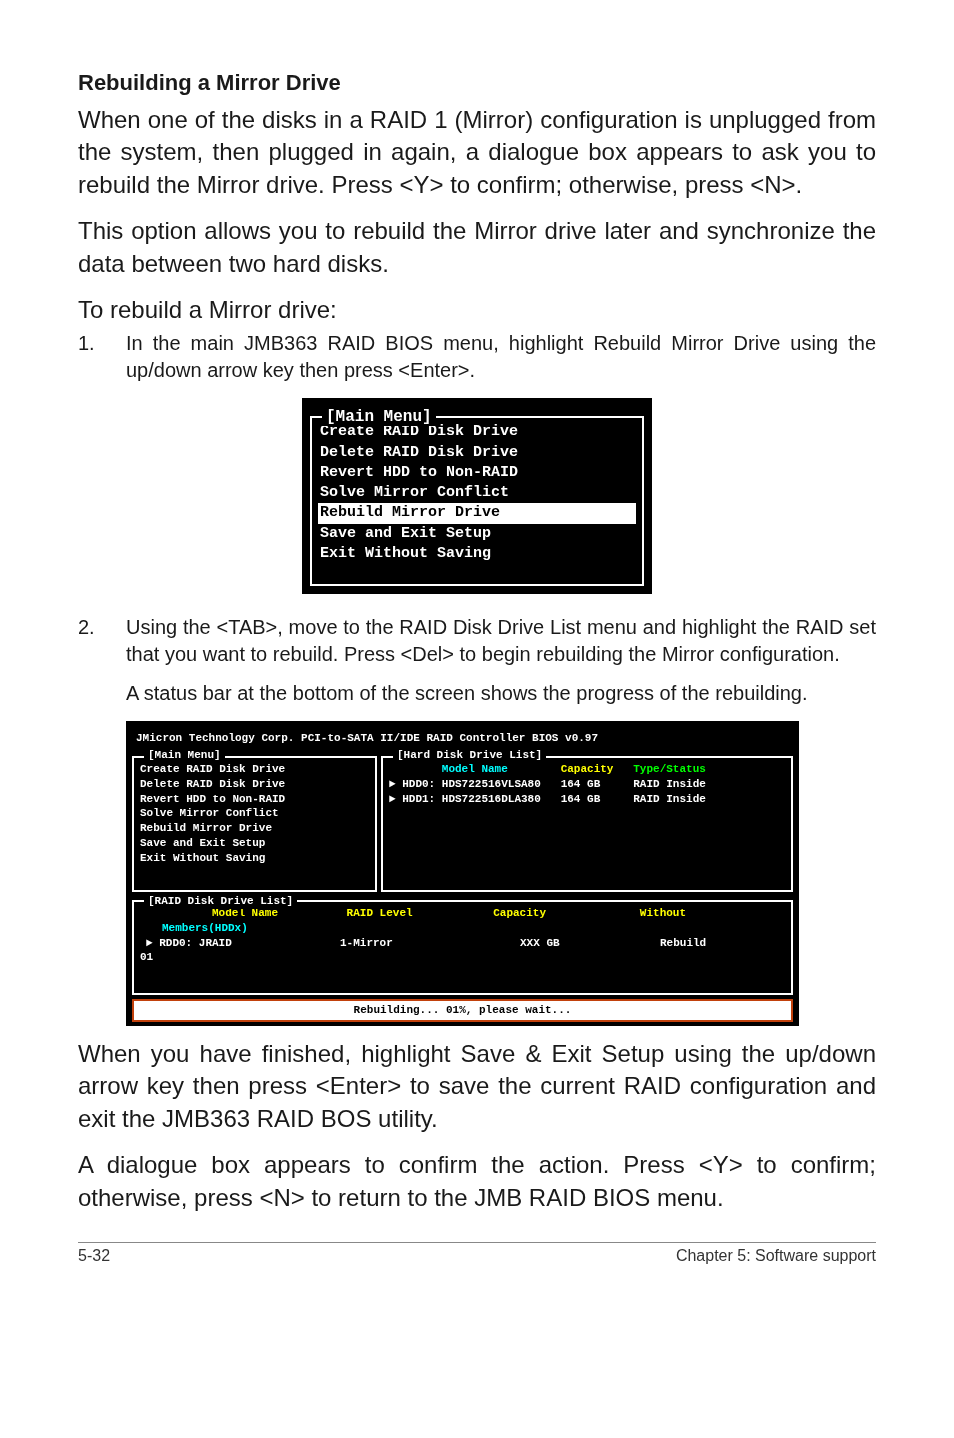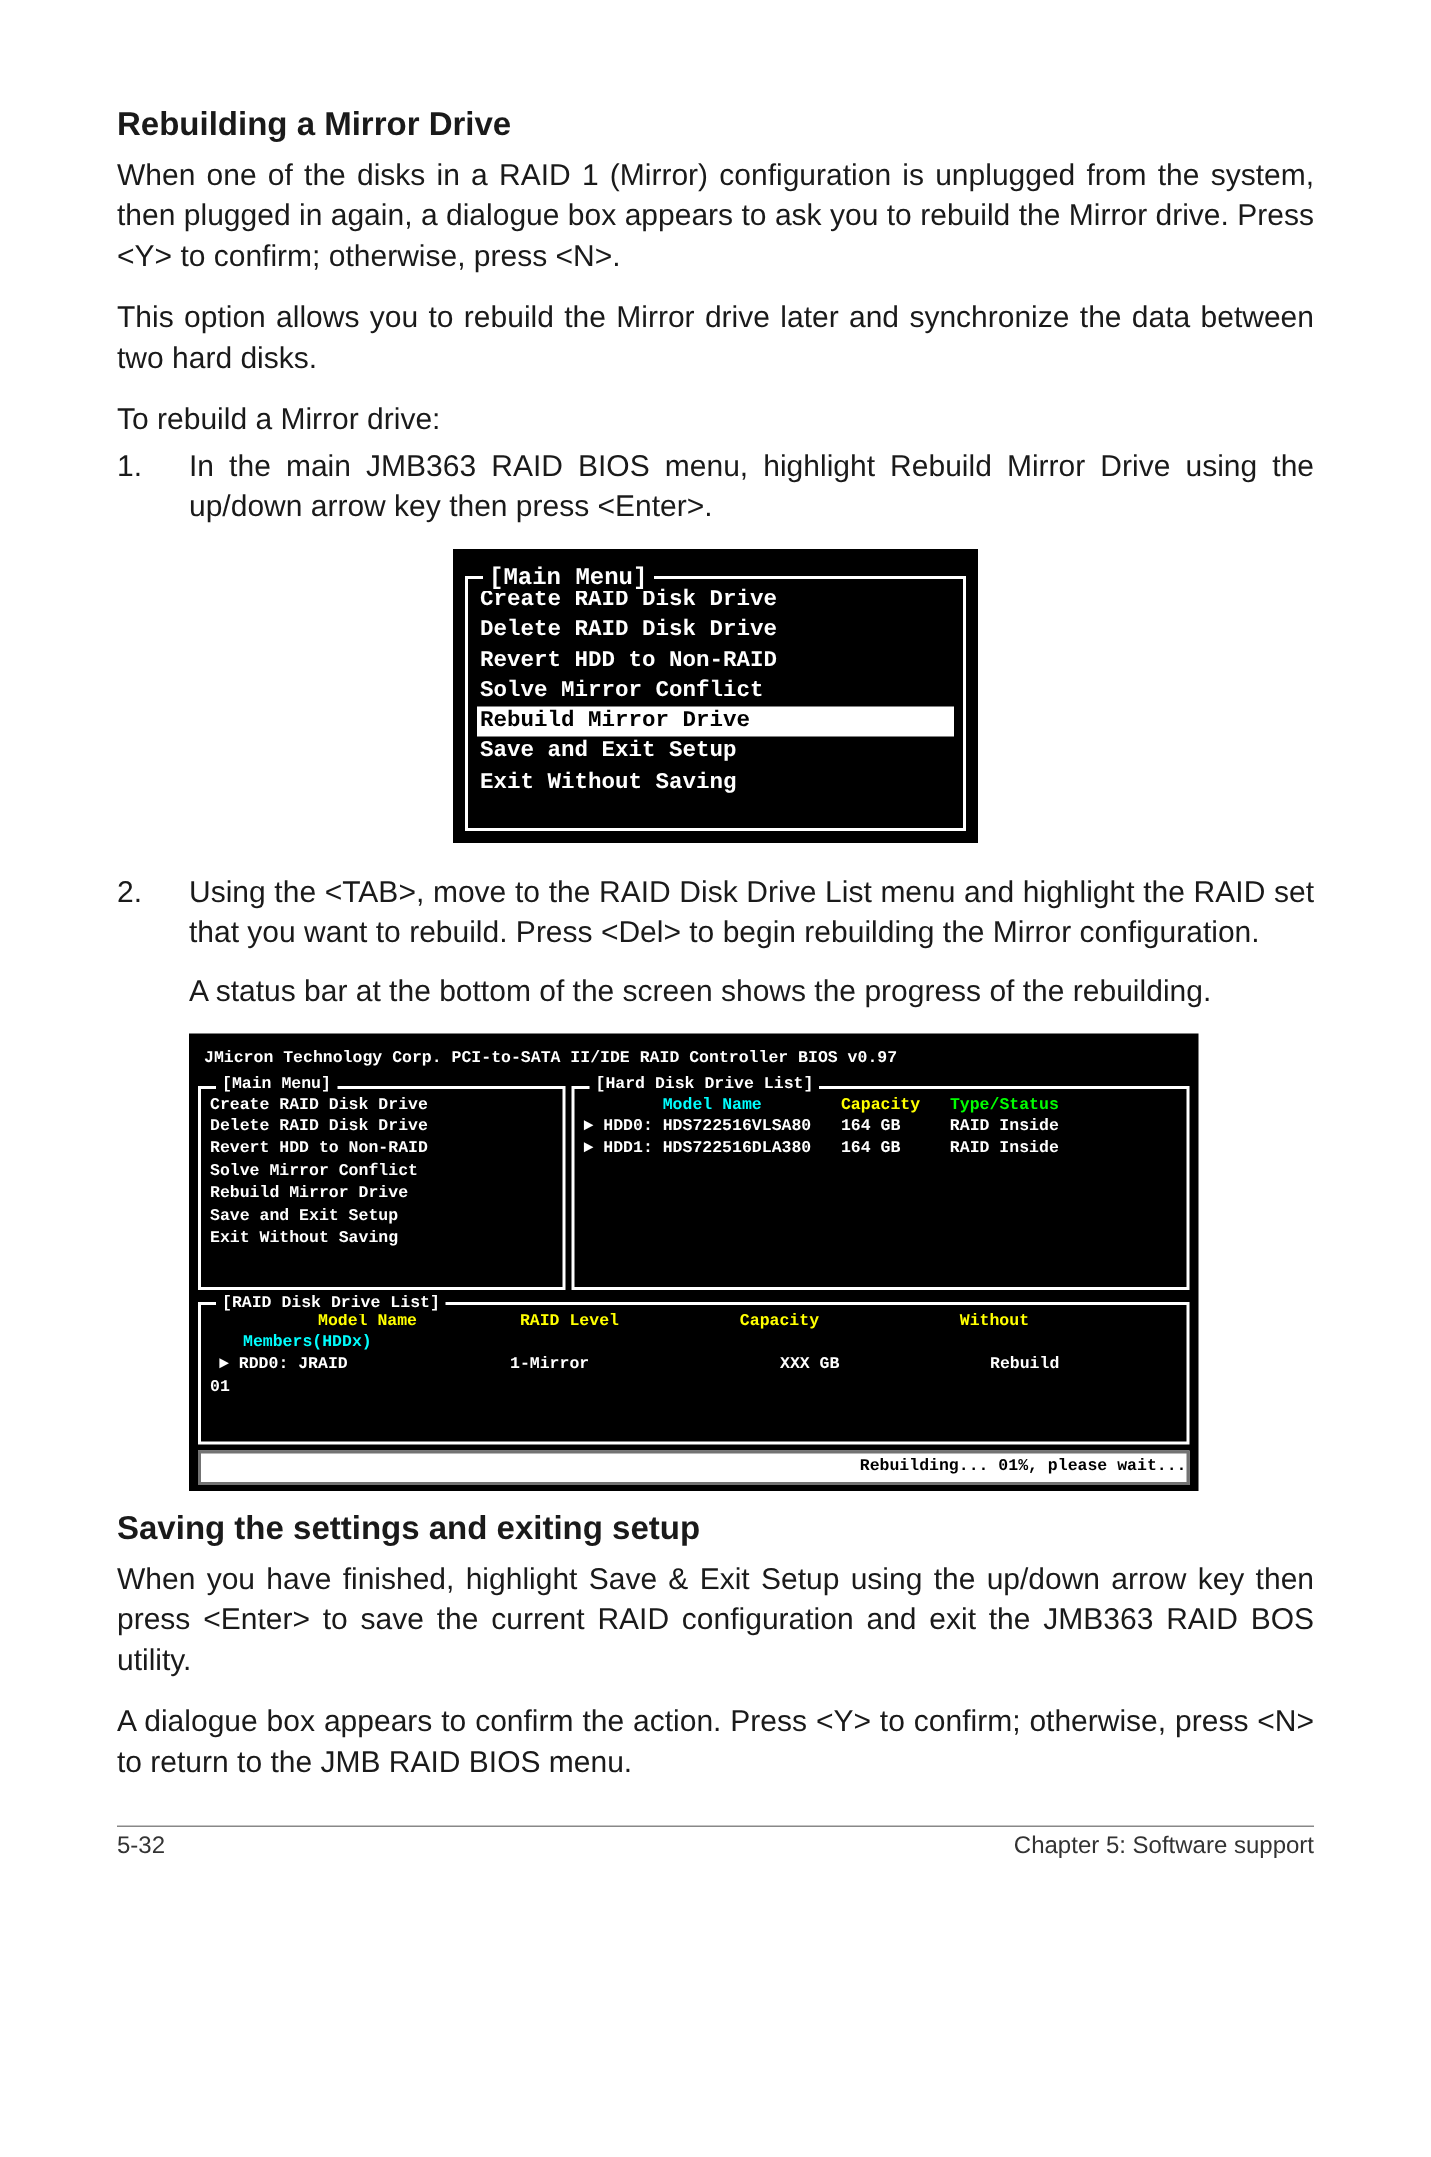--- a/index.html
+++ b/index.html
@@ -10,21 +10,21 @@
     color: #1a1a1a;
     background: #fff;
   }
   .page {
     padding: 70px 78px 20px 78px;
   }
   h2.section {
     font-size: 22px; font-weight: bold; margin: 0 0 8px 0;
   }
   p.body {
-    font-size: 20px; line-height: 1.35; margin: 0 0 14px 0;
+    font-size: 24px; line-height: 1.35; margin: 0 0 14px 0;
     text-align: justify;
   }
   p.tight { margin-bottom: 4px; }
   ol.steps {
     list-style: none; padding: 0; margin: 0 0 14px 0;
   }
   ol.steps > li {
     display: flex; font-size: 20px; line-height: 1.35; margin-bottom: 8px;
     text-align: justify;
   }
@@ -90,22 +90,22 @@
   .list-header .c4 { color:#ff0; width:100px; }
   .members { color:#00ffff; padding-left:22px; }
   .list-row span { display:inline-block; color:#fff; }
   .list-row .c1 { width:200px; padding-left:6px;}
   .list-row .c2 { width:140px; }
   .list-row .c3 { width:140px;margin-left:40px; }
   .list-row .c4 { width:100px; }
   .list-row .c5 { width:60px; }
   .status-bar {
     background:#fff; color:#000; font-weight:bold;
-    text-align:right; padding:2px 0; margin-top:4px;
-    border:2px solid #737373;
+    text-align:center; padding:2px 0; margin-top:4px;
+    border:2px solid #c2410c;
   }
   
   .rule { border:none; border-top:1px solid #888; margin: 28px 0 4px 0; }
   .footer { display:flex; justify-content:space-between; font-size:16px; color:#333; }
   pre.hd-body { margin:0; color:#fff; font-family:inherit; font-size:11px; line-height:1.35; }
 </style>
 </head>
 <body>
 
 <div class="page">
@@ -179,21 +179,20 @@
         <span class="c4">Without</span>
       </div>
       <div class="members">Members(HDDx)</div>
       <div id="rd-rows">
           <div class="list-row"><span class="c1">► RDD0:  JRAID</span><span class="c2">1-Mirror</span><span class="c3">XXX GB</span><span class="c4">Rebuild</span><span class="c5">01</span></div>
         </div>
     </div>
     <div class="status-bar">Rebuilding... 01%, please wait...</div>
   </div>
 
-  <h2 class="section">Saving the settings and exiting setup</h2>
   <p class="body">When you have finished, highlight Save &amp; Exit Setup using the up/down arrow key then press &lt;Enter&gt; to save the current RAID configuration and exit the JMB363 RAID BOS utility.</p>
   <p class="body">A dialogue box appears to confirm the action. Press &lt;Y&gt; to confirm; otherwise, press &lt;N&gt; to return to the JMB RAID BIOS menu.</p>
 
   <hr class="rule">
   <div class="footer">
     <span>5-32</span>
     <span>Chapter 5: Software support</span>
   </div>
 
 </div>

